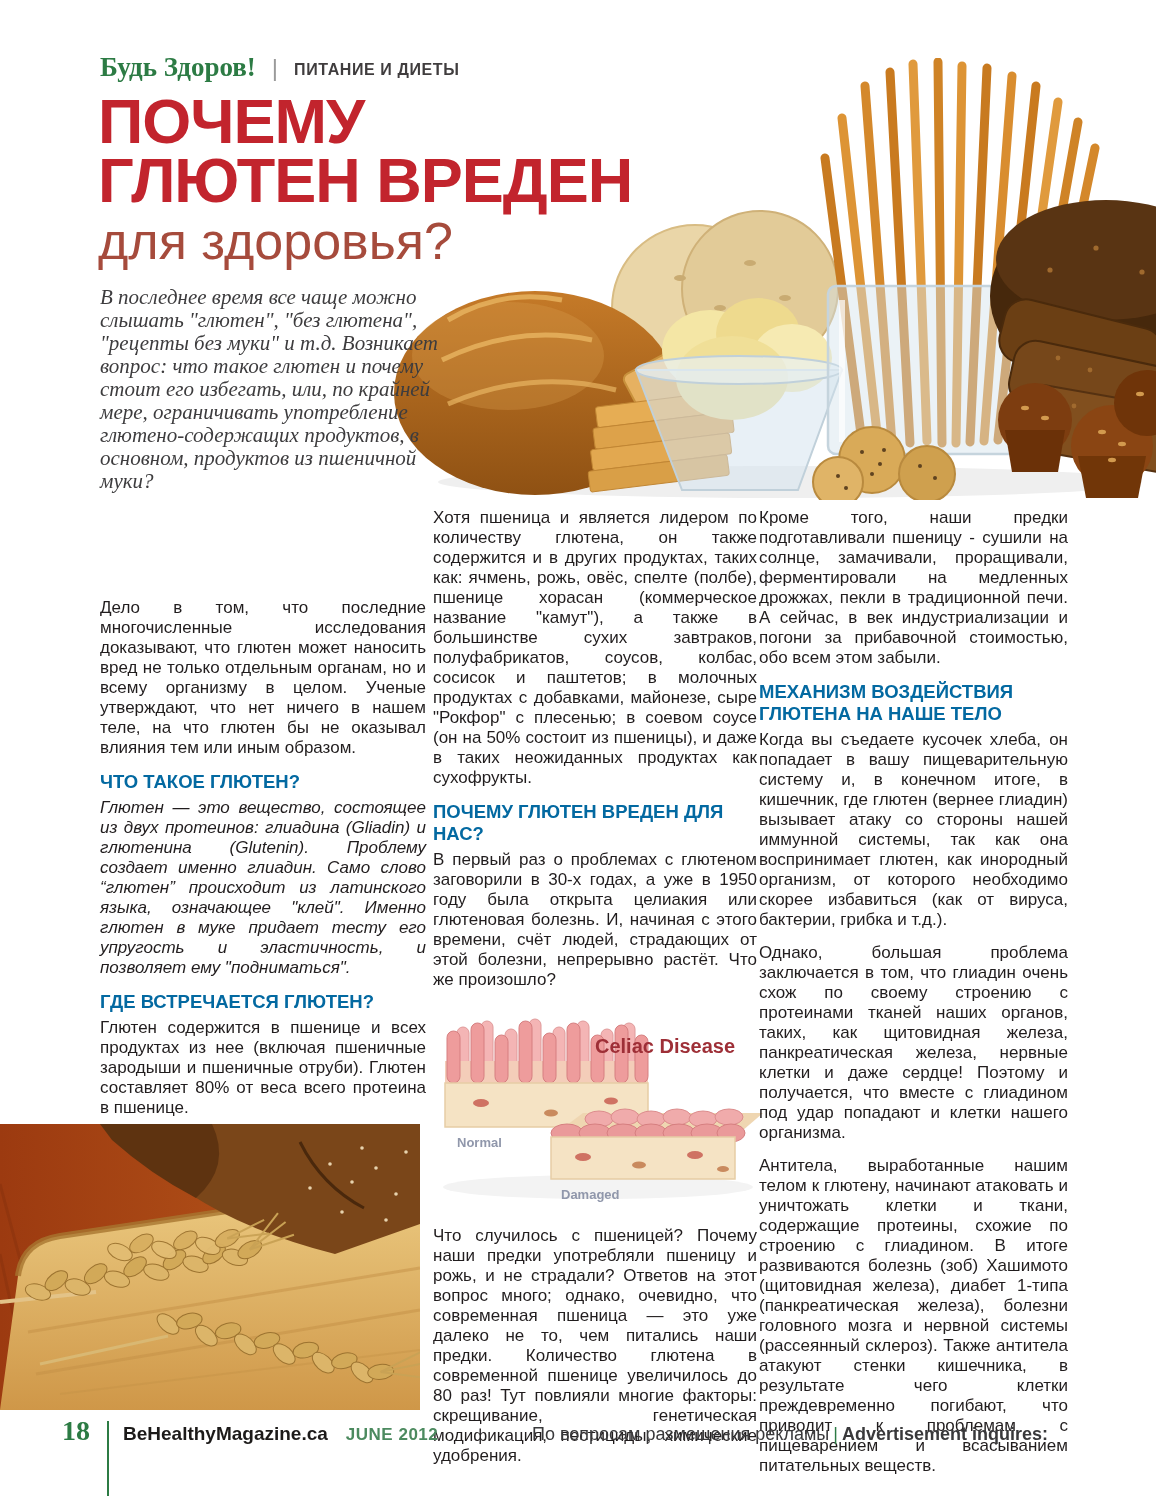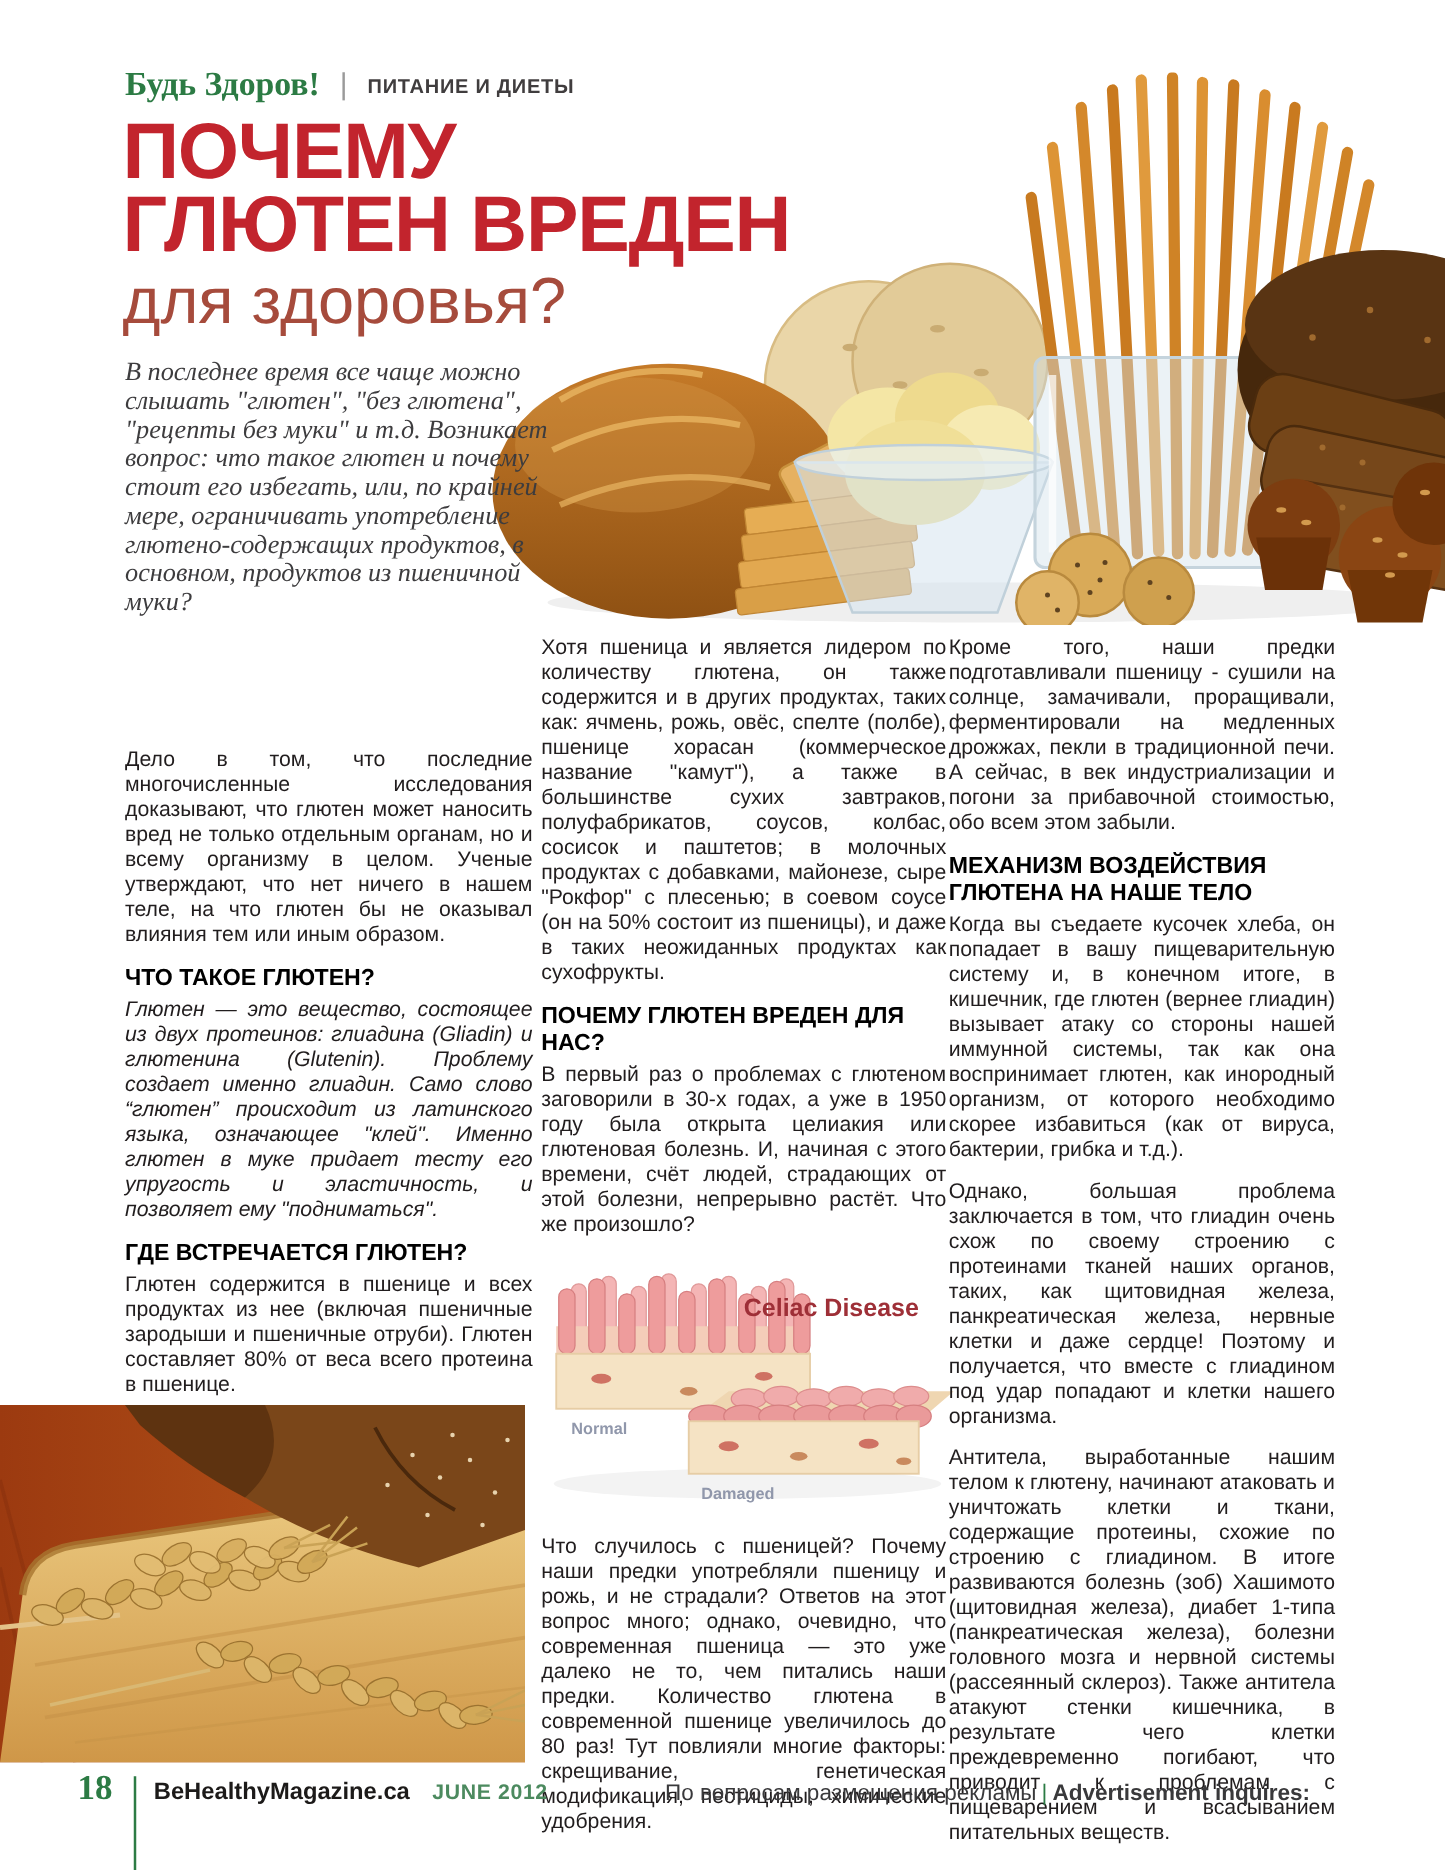--- a/index.html
+++ b/index.html
@@ -27,21 +27,21 @@
   .food-photo { position:absolute; left:390px; top:58px; width:766px; height:442px; z-index:1; }
   .wheat-photo { position:absolute; left:0; top:1124px; width:420px; height:286px; }
 
   
   .col { position:absolute; }
   .col-left   { left:100px; top:598px; width:326px; }
   .col-middle { left:433px; top:508px; width:324px; }
   .col-right  { left:759px; top:508px; width:309px; }
   .col p.body { font-size:17px; line-height:20px; text-align:justify; margin-bottom:13px; color:#211d1e; }
   .col p.ital { font-style:italic; }
-  .col h3 { font-size:18.5px; line-height:22px; font-weight:bold; color:#000000; margin:9px 0 5px; }
+  .col h3 { font-size:18.5px; line-height:22px; font-weight:bold; color:#0369a1; margin:9px 0 5px; }
 
   .celiac-fig { width:330px; height:207px; margin:2px 0 10px; }
   .fig-title { font-weight:bold; font-size:20px; fill:#9e2f37; }
   .fig-label { font-weight:bold; font-size:13px; fill:#9097ab; }
 
   
   .page-num { position:absolute; left:62px; top:1415px; font-family:"Liberation Serif", serif;
               font-weight:bold; font-size:28px; color:#2c7b44; }
   .footer-rule { position:absolute; left:107px; top:1421px; width:2px; height:75px; background:#2c7b44; }
   .footer-left { position:absolute; left:123px; top:1423px; display:flex; align-items:baseline; gap:18px; }

